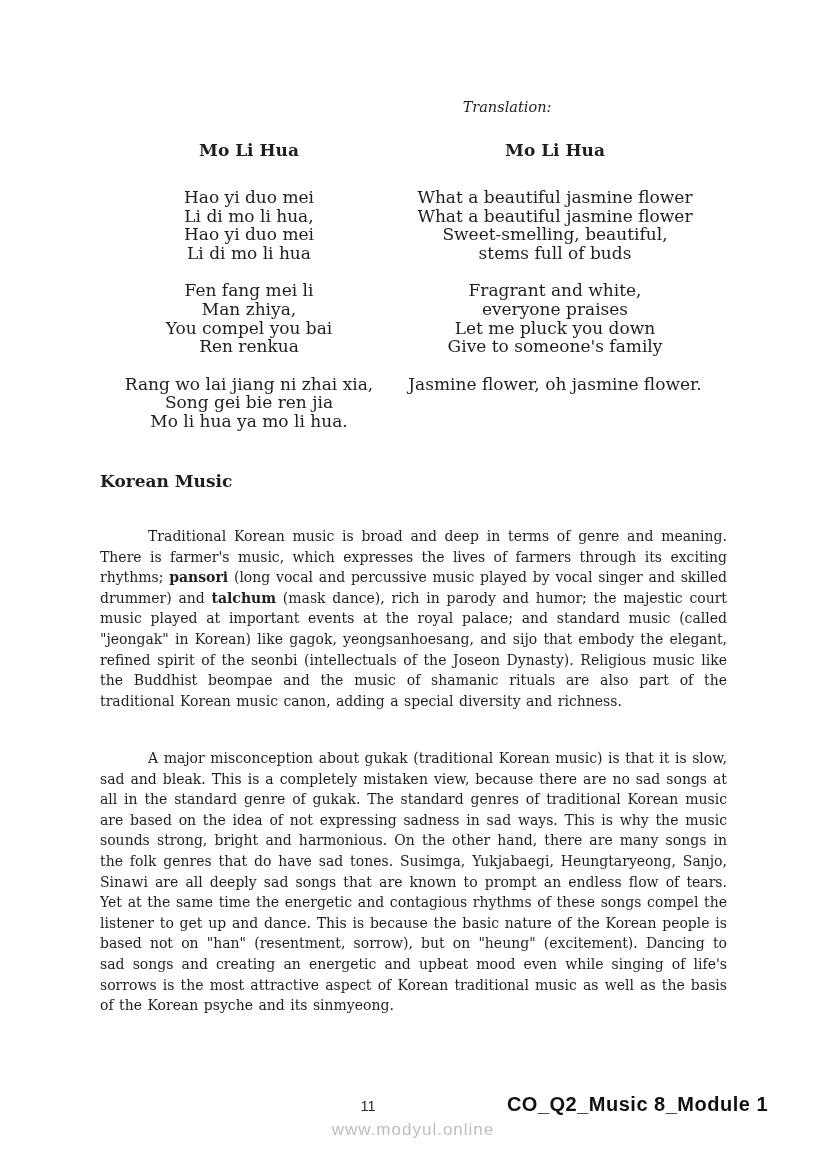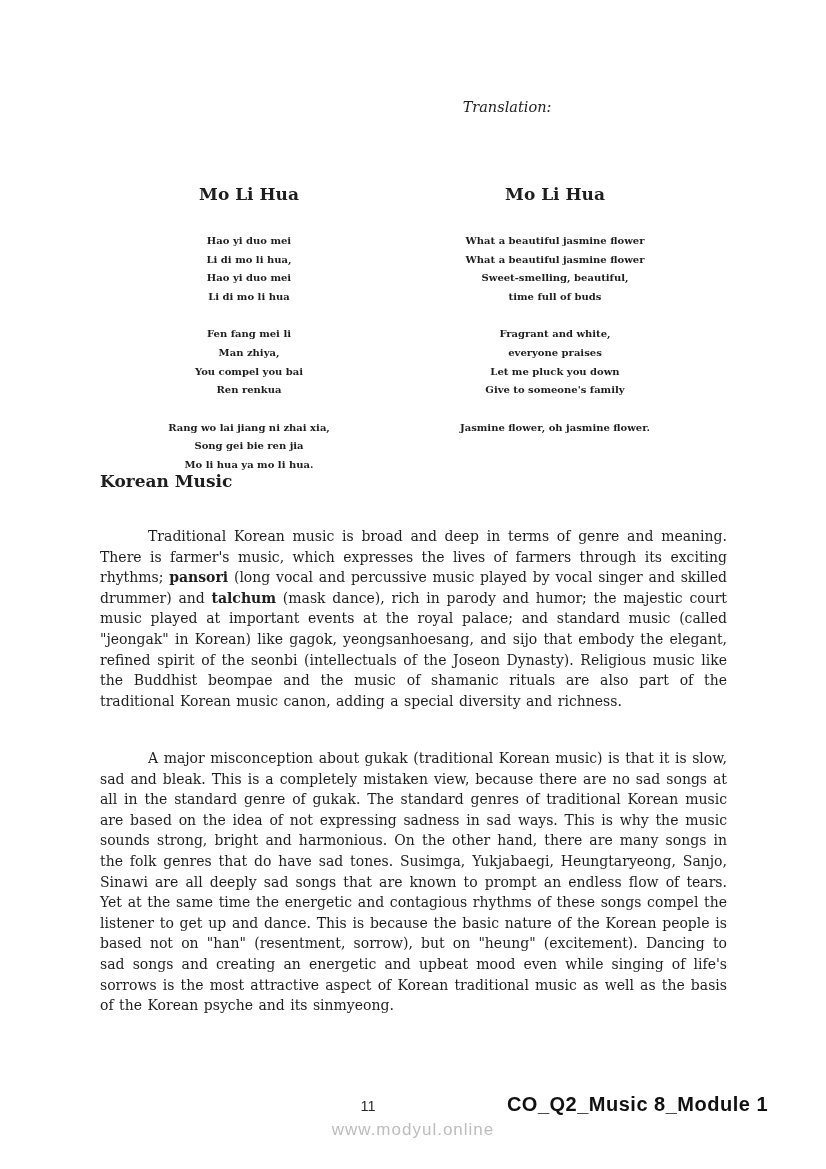--- a/index.html
+++ b/index.html
@@ -25,33 +25,32 @@
     line-height: 18px;
   }
 
   
   .lyrics {
     position: absolute;
     top: 139px;
     left: 100px;
     width: 612px;
     display: flex;
-    margin-top: 44px;
   }
   .lyrics-col { text-align: center; }
   .col-left  { width: 298px; }
   .col-right { width: 314px; }
   .lyrics-title {
     font-size: 17px;
     font-weight: bold;
     line-height: 22px;
     margin: 0 0 27px 0;
   }
   .stanza { margin: 0 0 18.5px 0; }
-  .stanza-line { font-size: 10px; line-height: 18.7px; font-weight: bold; }
+  .stanza-line { font-size: 17px; line-height: 18.7px; }
 
   
   .section-heading {
     position: absolute;
     top: 470px;
     left: 100px;
     font-size: 17px;
     font-weight: bold;
     line-height: 22px;
   }
@@ -130,21 +129,21 @@
           <div class="stanza-line">Song gei bie ren jia</div>
           <div class="stanza-line">Mo li hua ya mo li hua.</div>
         </div>
       </div>
       <div class="lyrics-col col-right">
         <div class="lyrics-title">Mo Li Hua</div>
         <div class="stanza">
           <div class="stanza-line">What a beautiful jasmine flower</div>
           <div class="stanza-line">What a beautiful jasmine flower</div>
           <div class="stanza-line">Sweet-smelling, beautiful,</div>
-          <div class="stanza-line">time full of buds</div>
+          <div class="stanza-line">stems full of buds</div>
         </div>
         <div class="stanza">
           <div class="stanza-line">Fragrant and white,</div>
           <div class="stanza-line">everyone praises</div>
           <div class="stanza-line">Let me pluck you down</div>
           <div class="stanza-line">Give to someone's family</div>
         </div>
         <div class="stanza">
           <div class="stanza-line">Jasmine flower, oh jasmine flower.</div>
         </div>

